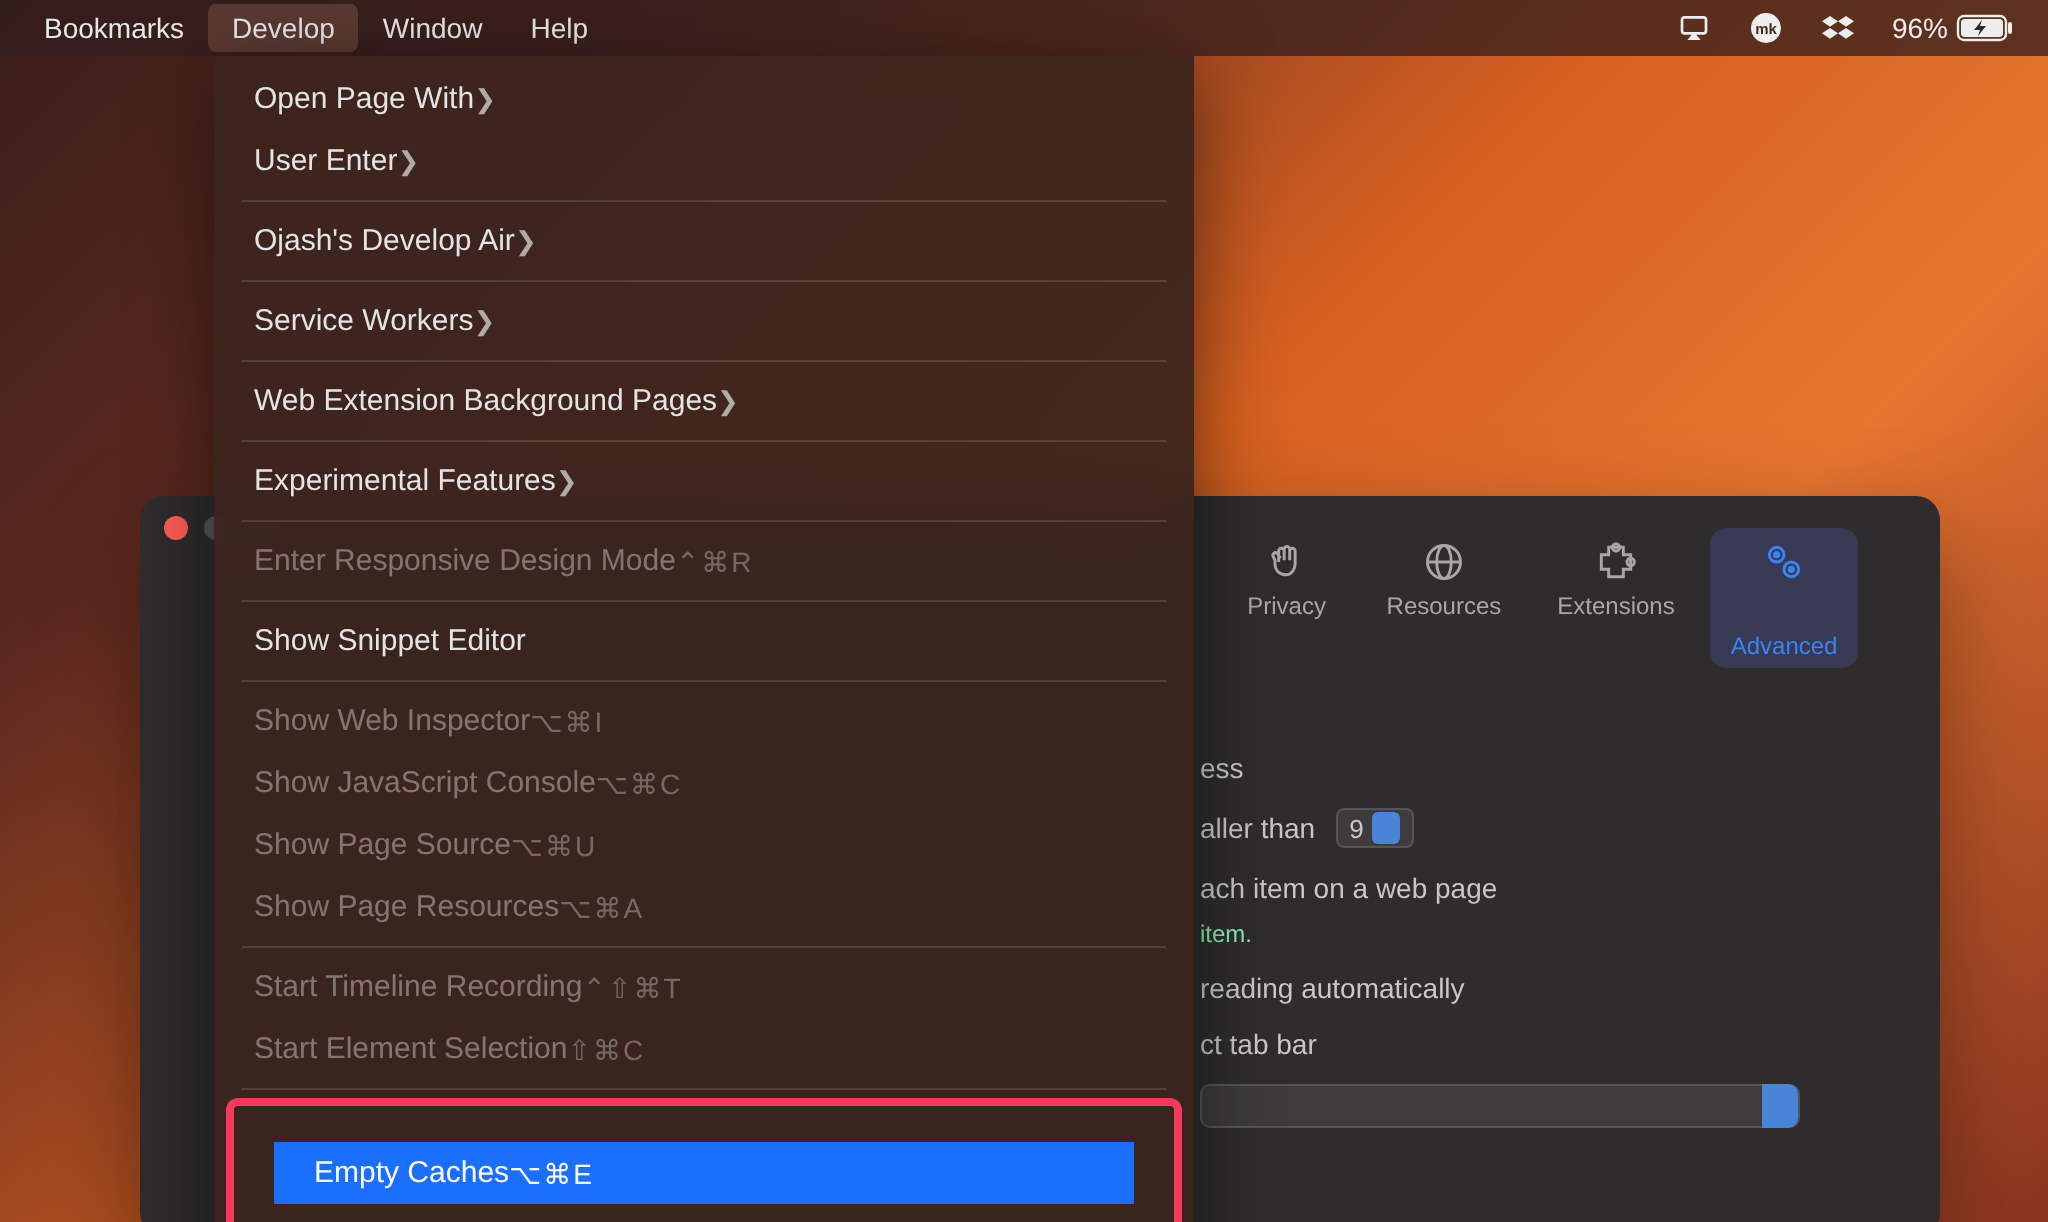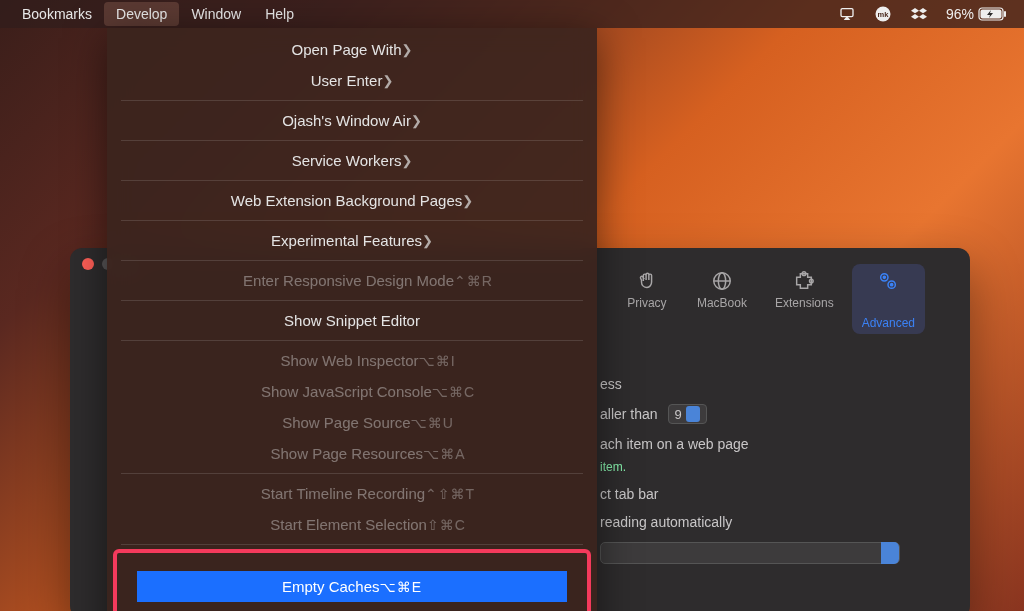--- a/index.html
+++ b/index.html
@@ -9,22 +9,22 @@
     .menubar { position: absolute; top: 0; left: 0; right: 0; height: 28px; background: rgba(50, 30, 28, 0.75); display: flex; align-items: center; color: #e8e8e8; font-size: 14px; padding: 0 10px; justify-content: space-between; }
     .menubar-left { display: flex; gap: 0; }
     .menu-item { padding: 4px 12px; border-radius: 4px; cursor: default; }
     .menu-item.active { background: rgba(120, 80, 70, 0.55); }
     .menubar-right { display: flex; align-items: flex-end; gap: 18px; margin-right: 6px; }
     .status-icon { width: 18px; height: 16px; display: flex; align-items: center; justify-content: center; color: #eee; }
     .status-text { font-size: 14px; color: #eee; display: flex; align-items: center; gap: 4px; }
 
     
     .dropdown { position: absolute; top: 28px; left: 107px; width: 490px; background: rgba(60, 36, 30, 0.94); backdrop-filter: blur(12px); border-radius: 0 0 8px 8px; box-shadow: 0 10px 40px rgba(0,0,0,0.5); padding: 6px 0 12px; color: #e4e4e4; font-size: 15px; }
-    .dd-row { display: flex; align-items: center; justify-content: center; padding: 7px 20px; cursor: default; }
-    .dd-row.disabled { color: rgba(228,228,228,0.42); margin-left: 32px; }
+    .dd-row { display: flex; align-items: center; justify-content: flex-start; padding: 7px 20px; cursor: default; }
+    .dd-row.disabled { color: rgba(228,228,228,0.42); }
     .dd-row .chevron { color: rgba(228,228,228,0.7); font-size: 13px; }
     .dd-row .shortcut { color: rgba(228,228,228,0.55); font-size: 14px; letter-spacing: 1px; }
     .dd-row.disabled .shortcut { color: rgba(228,228,228,0.35); }
     .dd-sep { height: 1px; background: rgba(255,255,255,0.13); margin: 4px 14px; }
     .highlight-wrap { border: 4px solid #f43a5c; border-radius: 6px; margin: 4px 6px; padding: 18px; }
     .highlight-wrap .dd-row { background: #1b6fff; color: #fff; margin: 0 2px; border-radius: 0; }
     .highlight-wrap .dd-row .shortcut { color: #fff; }
 
     
     .prefs { position: absolute; top: 248px; left: 70px; width: 900px; height: 370px; background: #2e2c2d; border-radius: 12px; box-shadow: 0 20px 50px rgba(0,0,0,0.4); overflow: hidden; color: #c8c6c7; }
@@ -102,21 +102,21 @@
       <span>Privacy</span>
     </div>
     <div class="prefs-tab">
       <span class="icon">
           <svg viewBox="0 0 24 24" width="22" height="22" fill="none" stroke="#a8a6a7" stroke-width="1.6">
             <circle cx="12" cy="12" r="9"></circle>
             <ellipse cx="12" cy="12" rx="4" ry="9"></ellipse>
             <line x1="3" y1="12" x2="21" y2="12"></line>
           </svg>
         </span>
-      <span>MacBook</span>
+      <span>Resources</span>
     </div>
     <div class="prefs-tab">
       <span class="icon">
           <svg viewBox="0 0 24 24" width="22" height="22" fill="none" stroke="#a8a6a7" stroke-width="1.6">
             <path d="M4 8h4V4h8v4h4v8h-4v4H8v-4H4z"></path>
             <circle cx="12" cy="4" r="2"></circle>
             <circle cx="20" cy="12" r="2"></circle>
           </svg>
         </span>
       <span>Extensions</span>
@@ -144,45 +144,45 @@
           <span class="carets"></span>
         </span>
     </div>
     <div class="prefs-line">
         <span>ach item on a web page</span>
       </div>
     <div class="prefs-line" style="margin-top:-4px;font-size:12px;color:#86efac;">
         <span> item.</span>
       </div>
     <div class="prefs-line">
+        <span> reading automatically</span>
+      </div>
+    <div class="prefs-line">
         <span>ct tab bar</span>
-      </div>
-    <div class="prefs-line">
-        <span> reading automatically</span>
       </div>
     <div class="prefs-line">
       <span class="wide-sel">
           <span class="carets2"></span>
         </span>
     </div>
   </div>
 </div>
 
 <div class="dropdown">
   <div class="dd-row">
       <span>Open Page With</span>
       <span class="chevron">❯</span>
     </div>
   <div class="dd-row">
       <span>User Enter</span>
       <span class="chevron">❯</span>
     </div>
   <div class="dd-sep"></div>
   <div class="dd-row">
-      <span>Ojash's Window Air</span>
+      <span>Ojash's Develop Air</span>
       <span class="chevron">❯</span>
     </div>
   <div class="dd-sep"></div>
   <div class="dd-row">
       <span>Service Workers</span>
       <span class="chevron">❯</span>
     </div>
   <div class="dd-sep"></div>
   <div class="dd-row">
       <span>Web Extension Background Pages</span>

